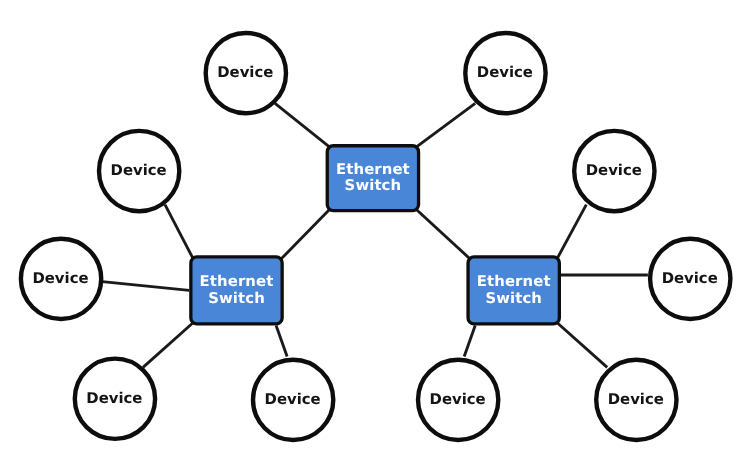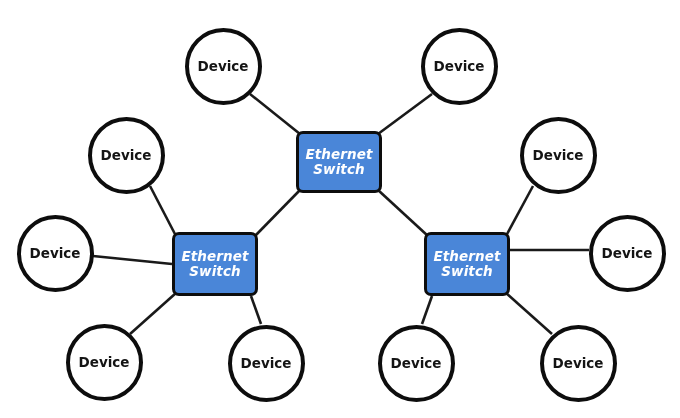--- a/index.html
+++ b/index.html
@@ -46,21 +46,20 @@
     z-index: 5;
   }
   .switch-label {
     color: #ffffff;
     font-weight: bold;
     font-size: 13.5px;
     line-height: 15.5px;
     text-align: center;
     letter-spacing: 0.1px;
     white-space: pre-line;
-    font-style: italic;
   }
   .device-node {
     position: absolute;
     box-sizing: border-box;
     background: #ffffff;
     border: 4px solid #0d0d0d;
     border-radius: 50%;
     display: flex;
     align-items: center;
     justify-content: center;

